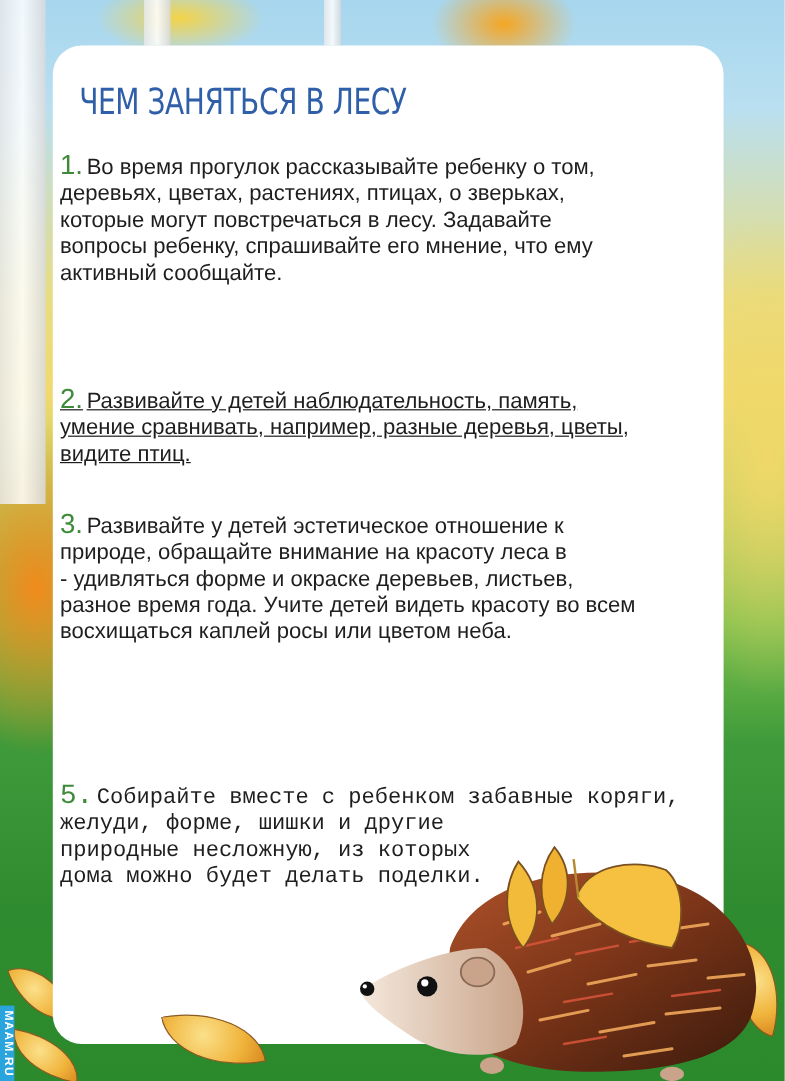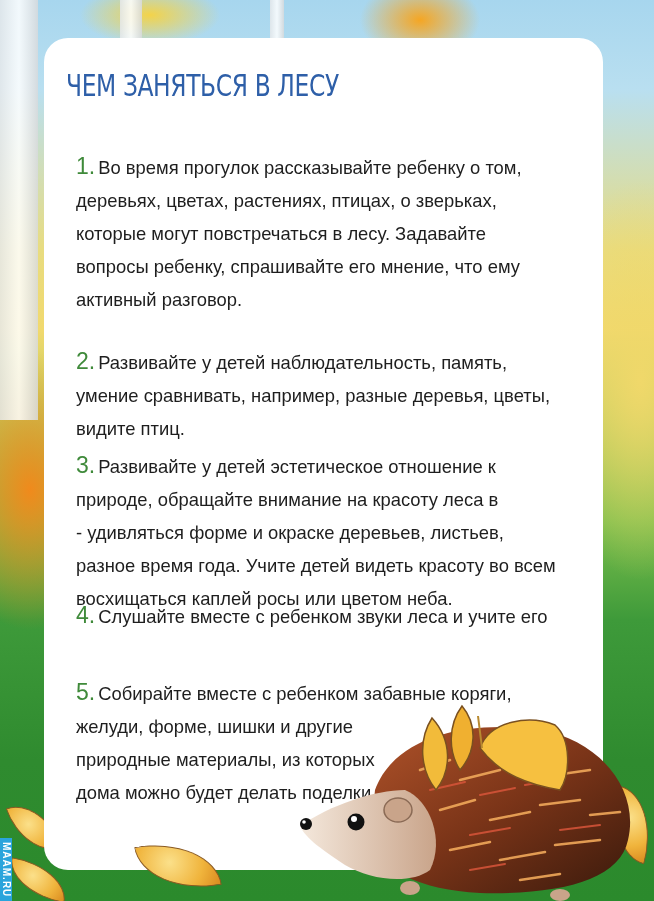--- a/index.html
+++ b/index.html
@@ -24,21 +24,21 @@
   .card {
     position: absolute; left: 44px; top: 38px; width: 559px; height: 832px;
     background: #ffffff; border-radius: 24px;
   }
   .title {
     position: absolute; left: 66px; top: 68px;
     font-family: "DejaVu Sans", sans-serif; font-size: 30px; letter-spacing: -0.5px;
     color: #2e5fa8; transform: scaleX(0.78); transform-origin: left top; white-space: nowrap;
   }
   .item {
-    position: absolute; left: 76px; font-size: 18.4px; line-height: 33px; color: #1e1e1e; margin-top: 24px;
+    position: absolute; left: 50px; font-size: 18.4px; line-height: 22px; color: #1e1e1e;
   }
   .num { color: #3f8a3a; font-size: 23px; margin-right: 3px; }
   .line { display: block; white-space: nowrap; }
 
   .leaf { position: absolute; border-radius: 0 100% 0 100%;
     background: radial-gradient(circle at 40% 40%, #fbe08a, #f0b43c 60%, #d98a1f);
     border: 1.5px solid #8a5a22; }
   .hedgehog { position: absolute; left: 0; top: 0; }
   .watermark {
     position: absolute; left: 0; top: 838px; width: 12px; height: 63px;
@@ -60,45 +60,44 @@
 
 <div class="card"></div>
 
 <div class="title">ЧЕМ ЗАНЯТЬСЯ В ЛЕСУ</div>
 
 <div class="item" style="top:126px;">
   <span class="line"><span class="num">1.</span><span>Во время прогулок рассказывайте ребенку о том,</span></span>
   <span class="line">деревьях, цветах, растениях, птицах, о зверьках,</span>
   <span class="line">которые могут повстречаться в лесу. Задавайте</span>
   <span class="line">вопросы ребенку, спрашивайте его мнение, что ему</span>
-  <span class="line">активный разговор.</span>
+  <span class="line">активный сообщайте.</span>
 </div>
 
-<div class="item" style="top:321px;">
+<div class="item" style="top:321px;text-decoration:underline;">
   <span class="line"><span class="num">2.</span><span>Развивайте у детей наблюдательность, память,</span></span>
   <span class="line">умение сравнивать, например, разные деревья, цветы,</span>
   <span class="line">видите птиц.</span>
 </div>
 
 <div class="item" style="top:425px;">
   <span class="line"><span class="num">3.</span><span>Развивайте у детей эстетическое отношение к</span></span>
   <span class="line">природе, обращайте внимание на красоту леса в</span>
   <span class="line">- удивляться форме и окраске деревьев, листьев,</span>
   <span class="line">разное время года. Учите детей видеть красоту во всем</span>
   <span class="line">восхищаться каплей росы или цветом неба.</span>
 </div>
 
 <div class="item" style="top:575px;">
-  <span class="line"><span class="num">4.</span><span>Слушайте вместе с ребенком звуки леса и учите его</span></span>
 </div>
 
-<div class="item" style="top:652px;">
+<div class="item" style="top:652px;font-family:Liberation Mono, monospace;">
   <span class="line"><span class="num">5.</span><span>Собирайте вместе с ребенком забавные коряги,</span></span>
   <span class="line">желуди, форме, шишки и другие</span>
-  <span class="line">природные материалы, из которых</span>
+  <span class="line">природные несложную, из которых</span>
   <span class="line">дома можно будет делать поделки.</span>
 </div>
 
 <div class="leaf" style="left:138px;top:840px;width:80px;height:52px;transform:rotate(-10deg);"></div>
 
 <svg class="hedgehog" width="654" height="901" viewBox="0 0 654 901">
   <defs>
     <linearGradient id="spines" x1="0" y1="0" x2="1" y2="1">
       <stop offset="0" stop-color="#b0532a"></stop>
       <stop offset="0.5" stop-color="#7a3418"></stop>

